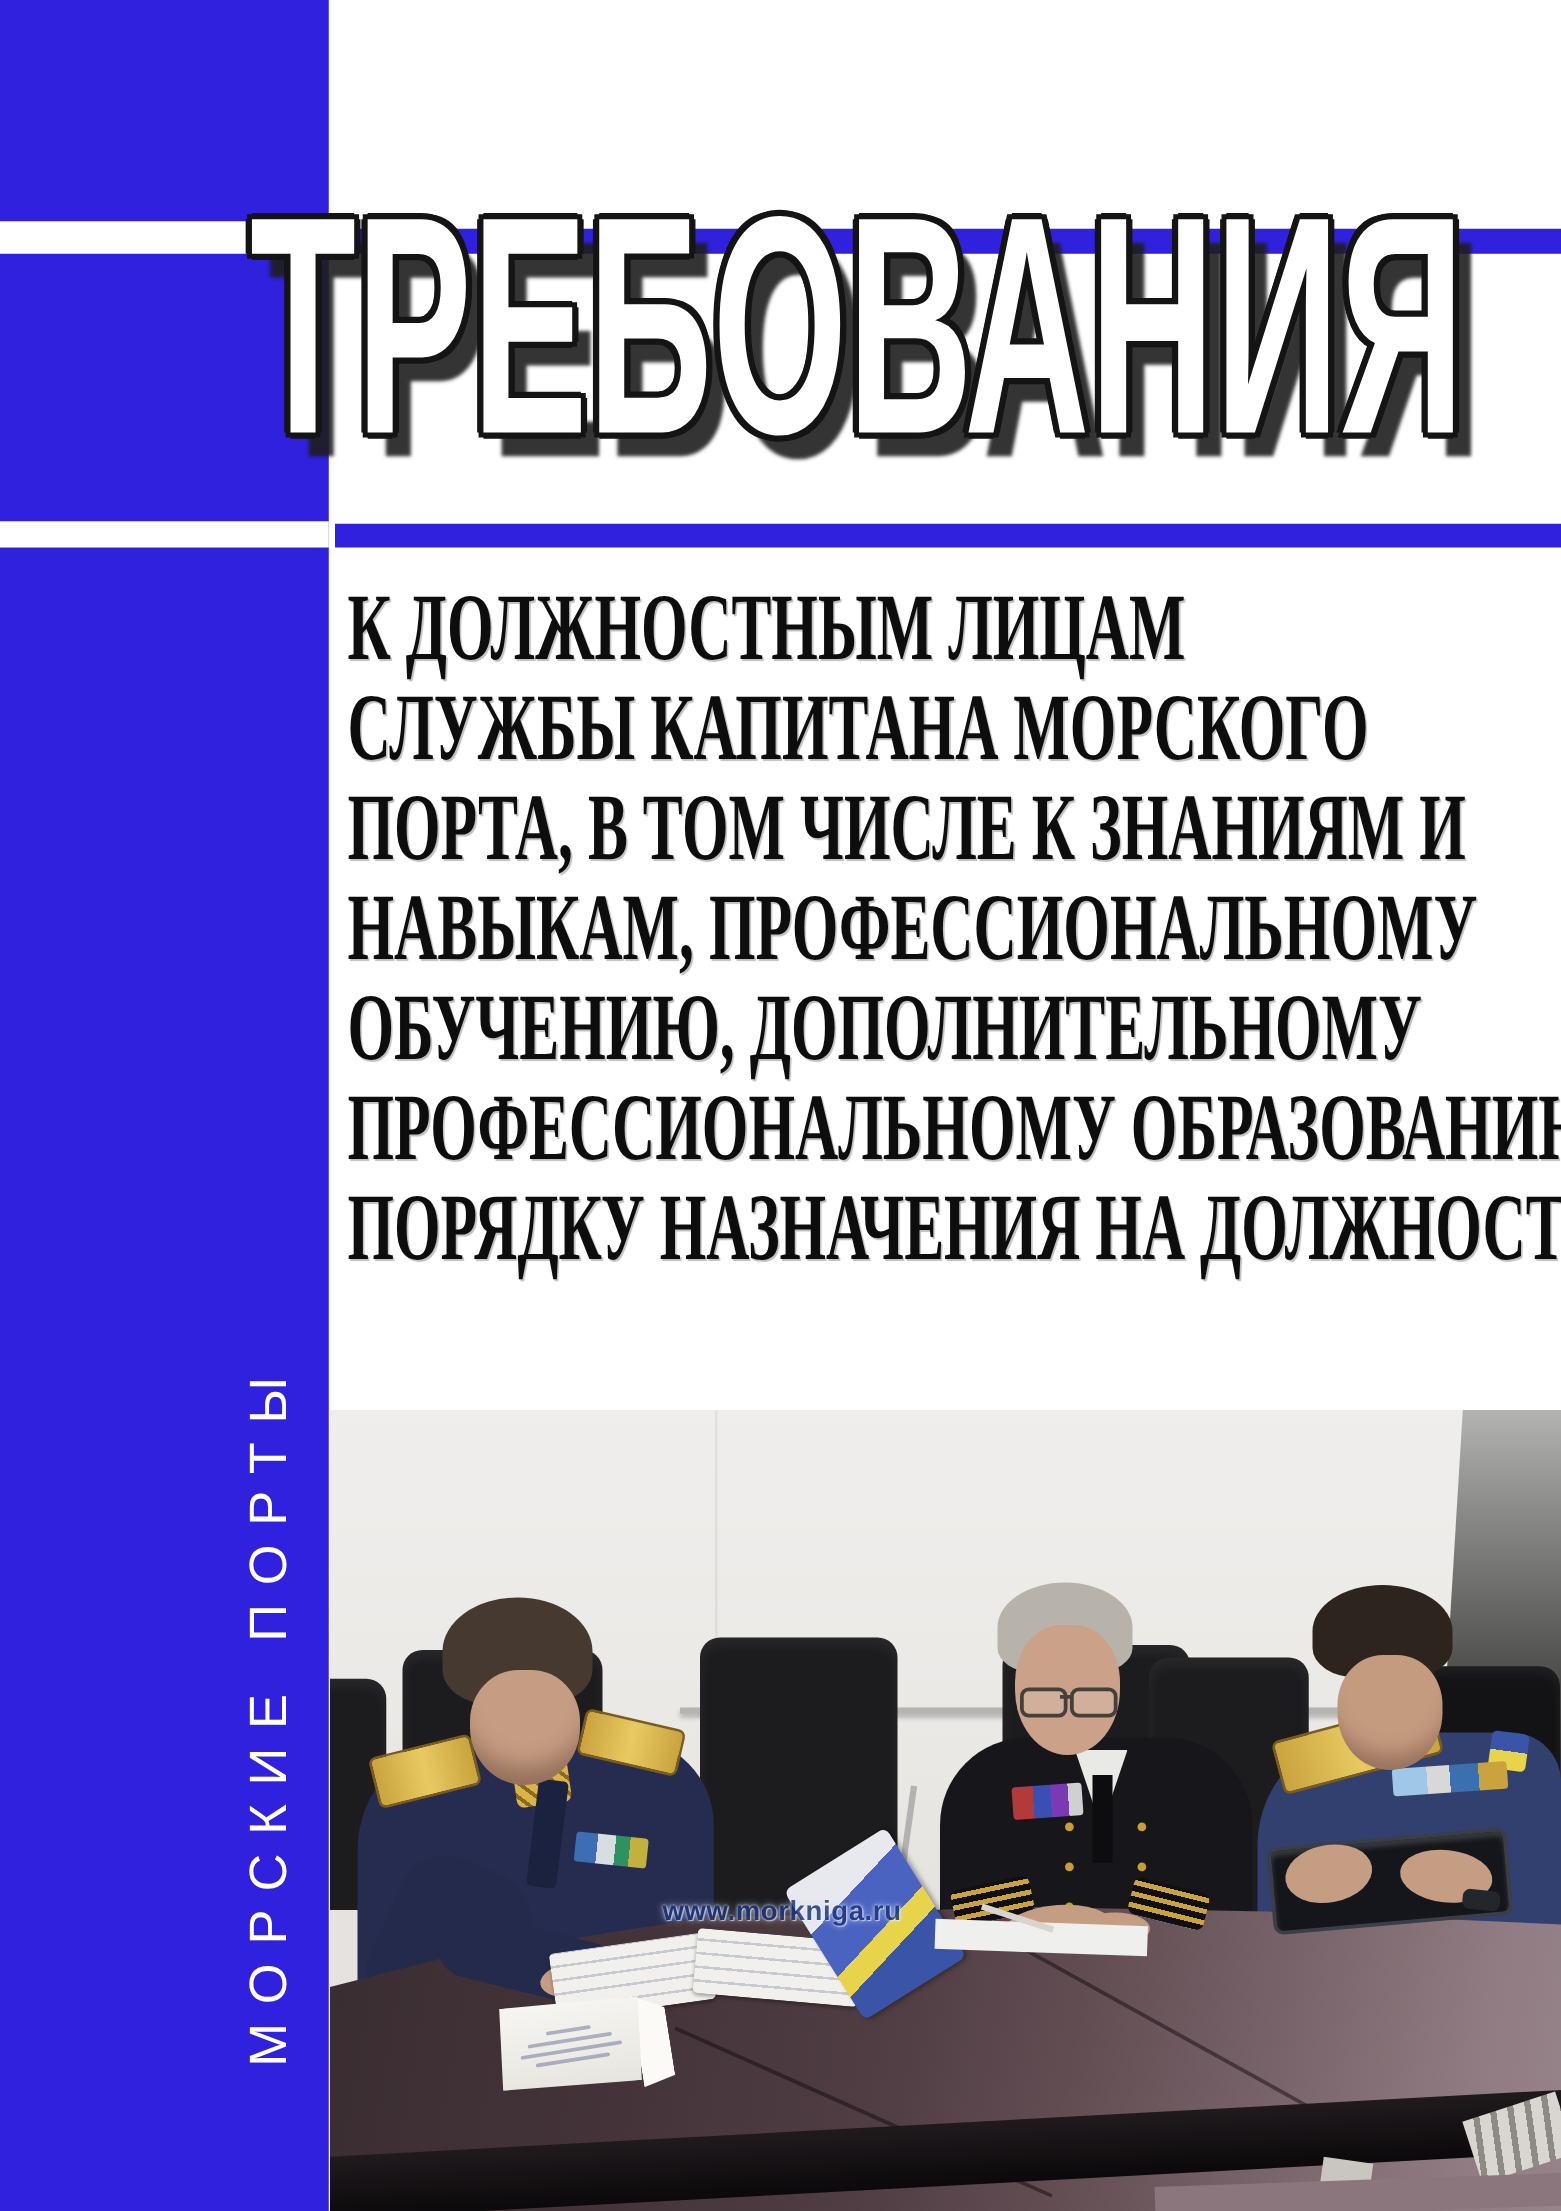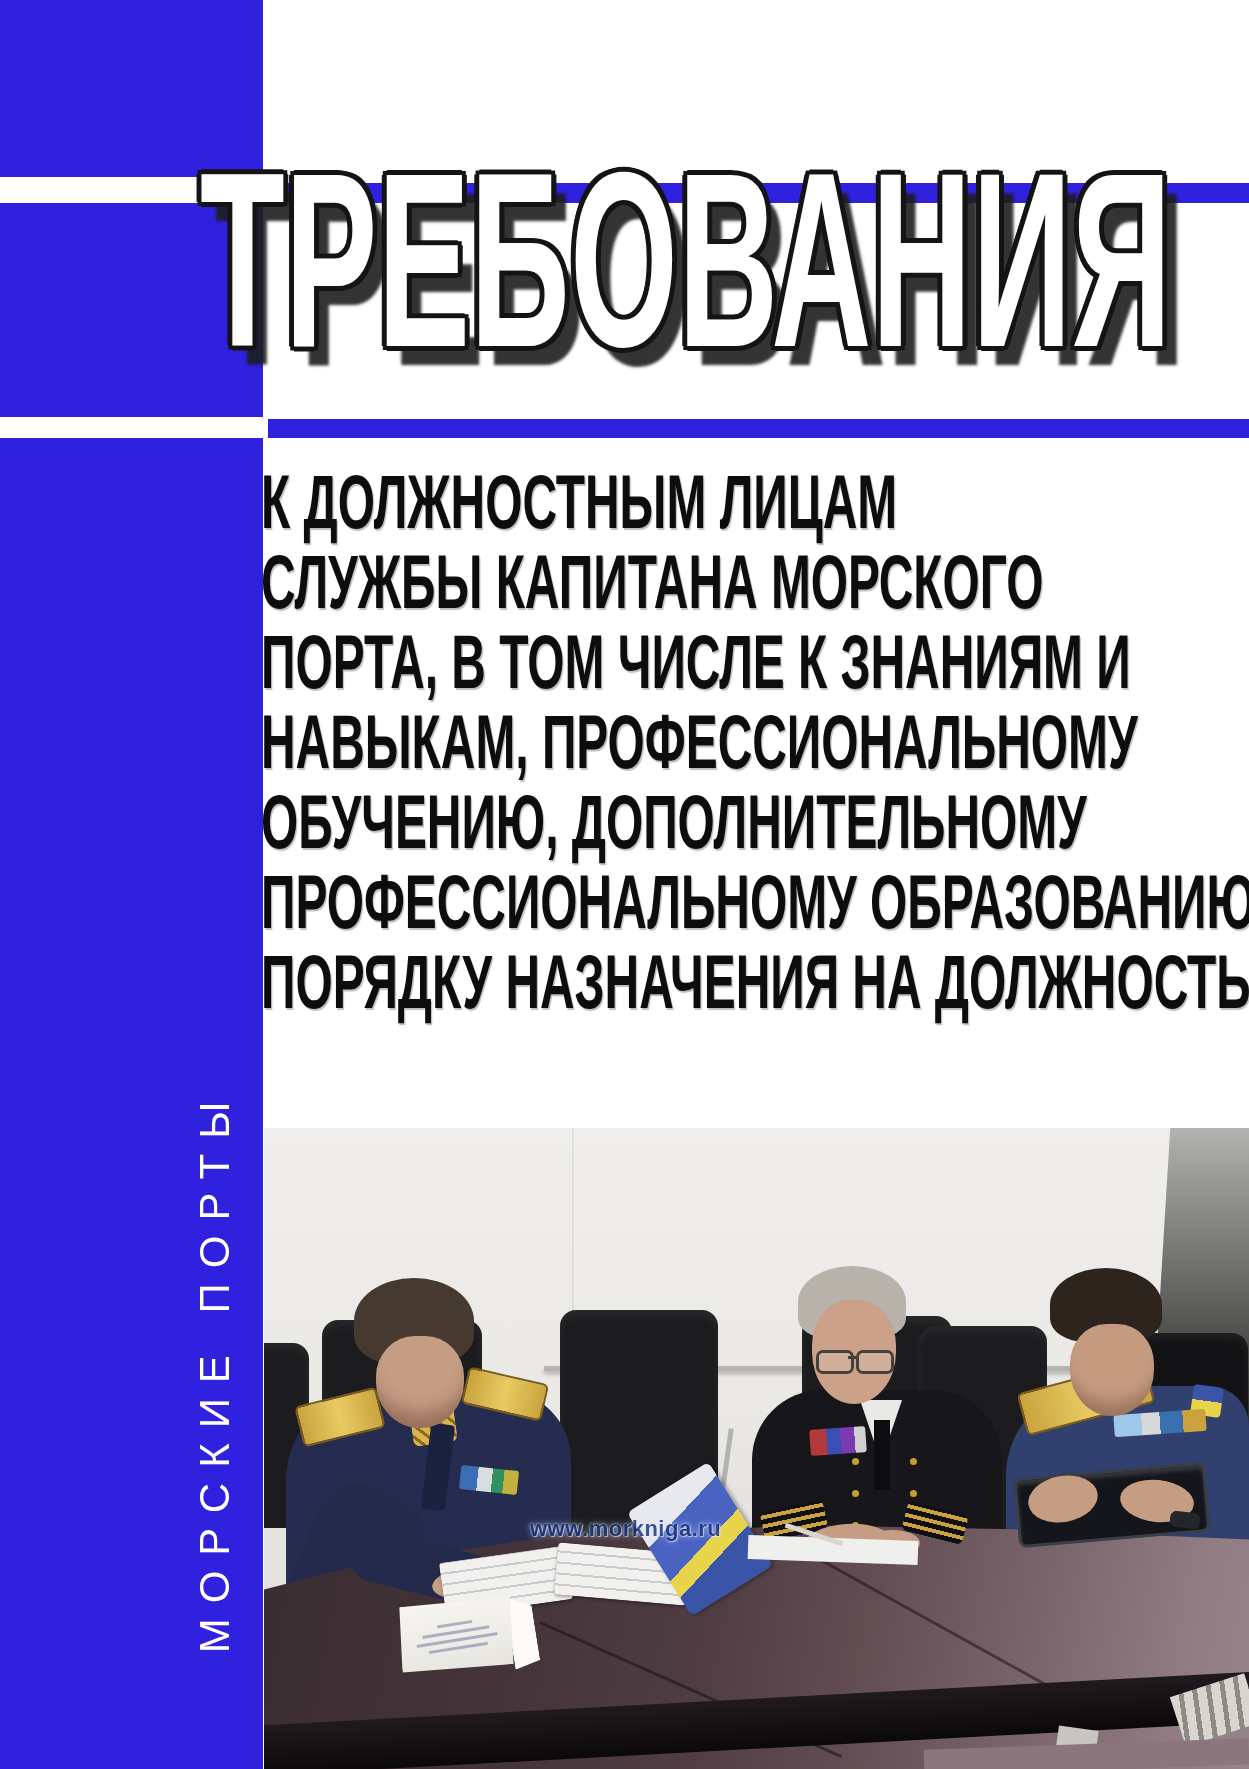--- a/index.html
+++ b/index.html
@@ -23,21 +23,21 @@
 
   
   .title{left:200px;top:136px;margin:0;font-weight:700;font-size:248px;line-height:1;
          color:#ffffff;white-space:nowrap;transform:scaleX(.56);transform-origin:left top;
          -webkit-text-stroke:7px #141414;paint-order:stroke fill;
          text-shadow:9px 0 #141414,-9px 0 #141414,0 5px #141414,0 -5px #141414,
                      7px 4px #141414,-7px 4px #141414,7px -4px #141414,-7px -4px #141414,
                      26px 19px 4px rgba(30,30,30,.9);}
 
   
-  .subtitle{left:261px;top:462px;width:960px;}
+  .subtitle{left:278px;top:462px;width:960px;font-family:Liberation Serif, serif;}
   .sub-line{position:relative;height:80px;white-space:nowrap;font-weight:700;font-size:76px;
             line-height:80px;color:#0d0d0d;transform:scaleX(.63);transform-origin:left top;
             letter-spacing:0;text-shadow:2px 2px 1px rgba(0,0,0,.25);}
 
   
   .photo{left:264px;top:1128px;width:985px;height:641px;overflow:hidden;
          background:linear-gradient(180deg,#efeeec 0%,#eae8e5 45%,#e5e3e0 60%);}
   .photo .abs{position:absolute;}
   .wall-seam{left:308px;top:0;width:2px;height:250px;background:rgba(0,0,0,.06);}
   .wedge{left:880px;top:0;width:105px;height:430px;

